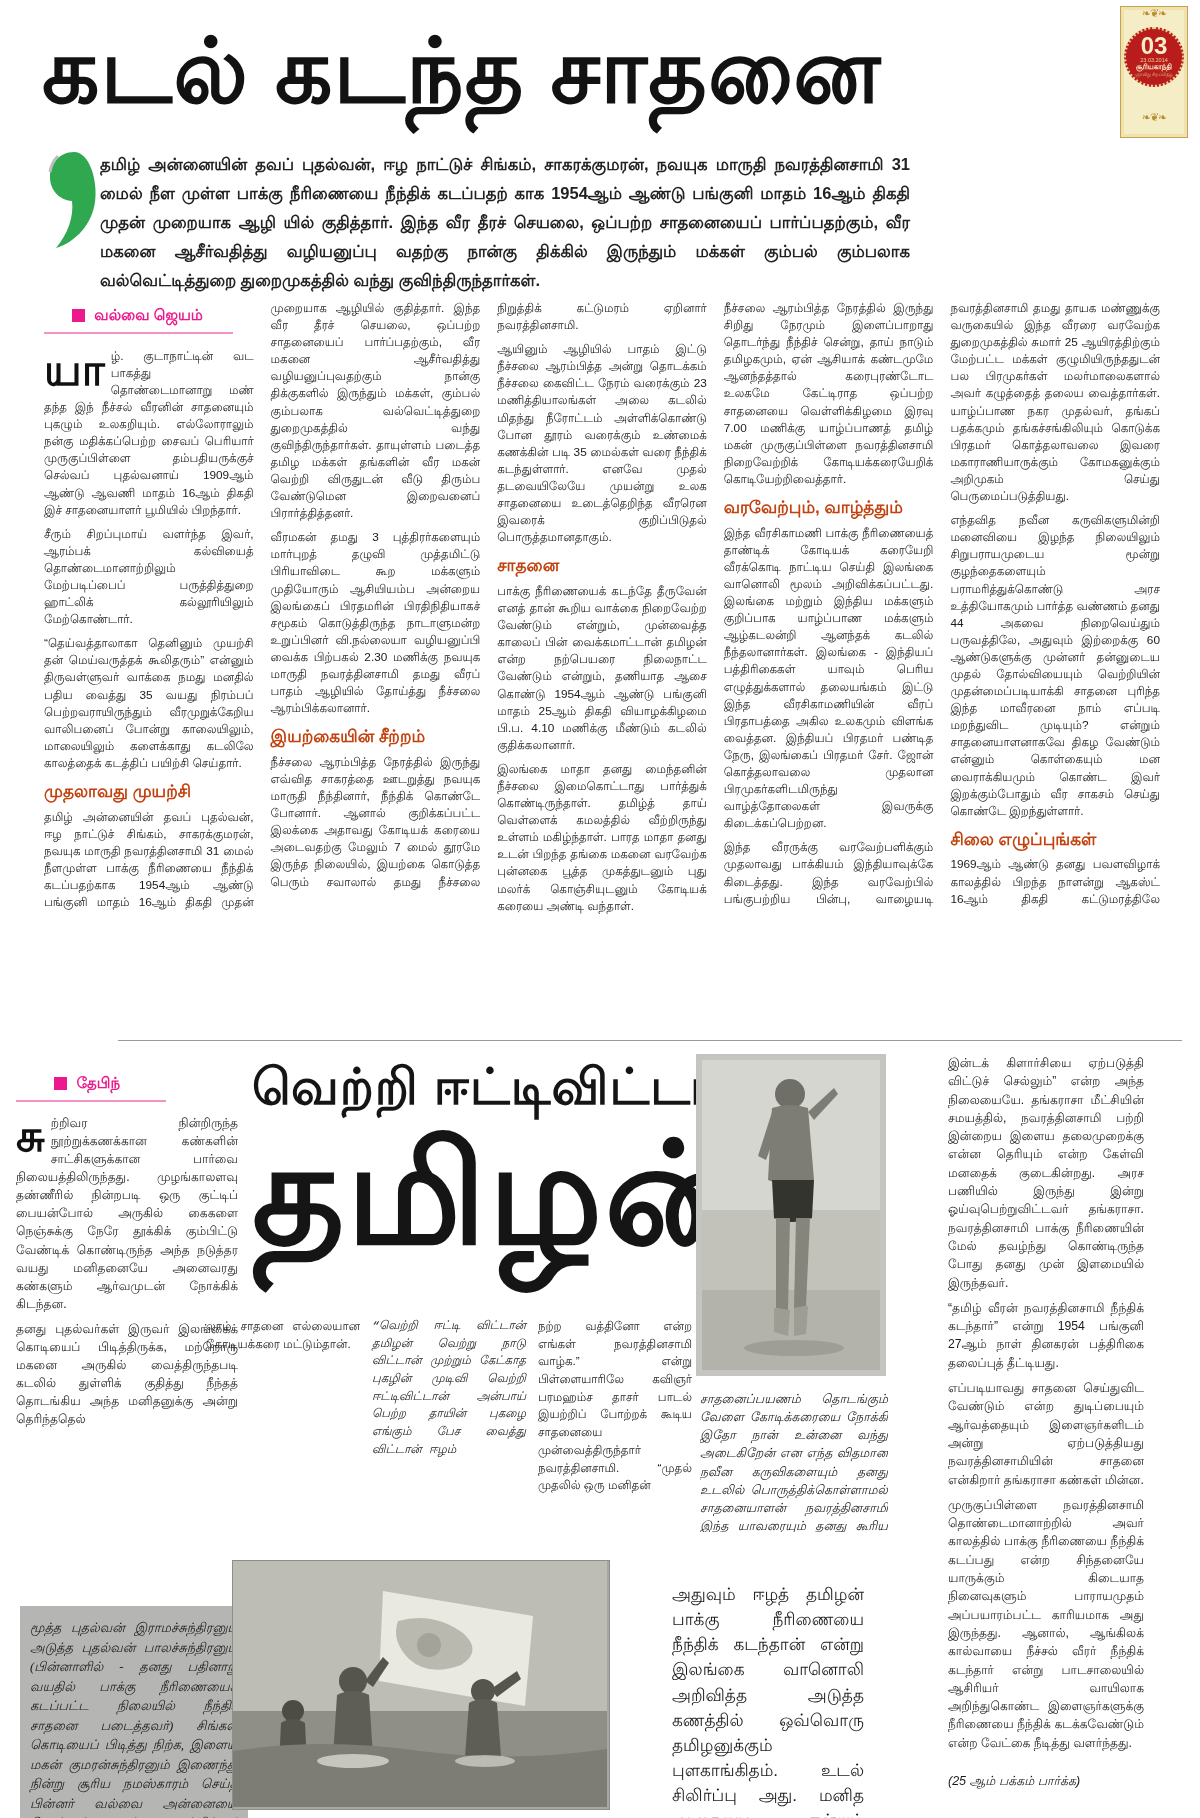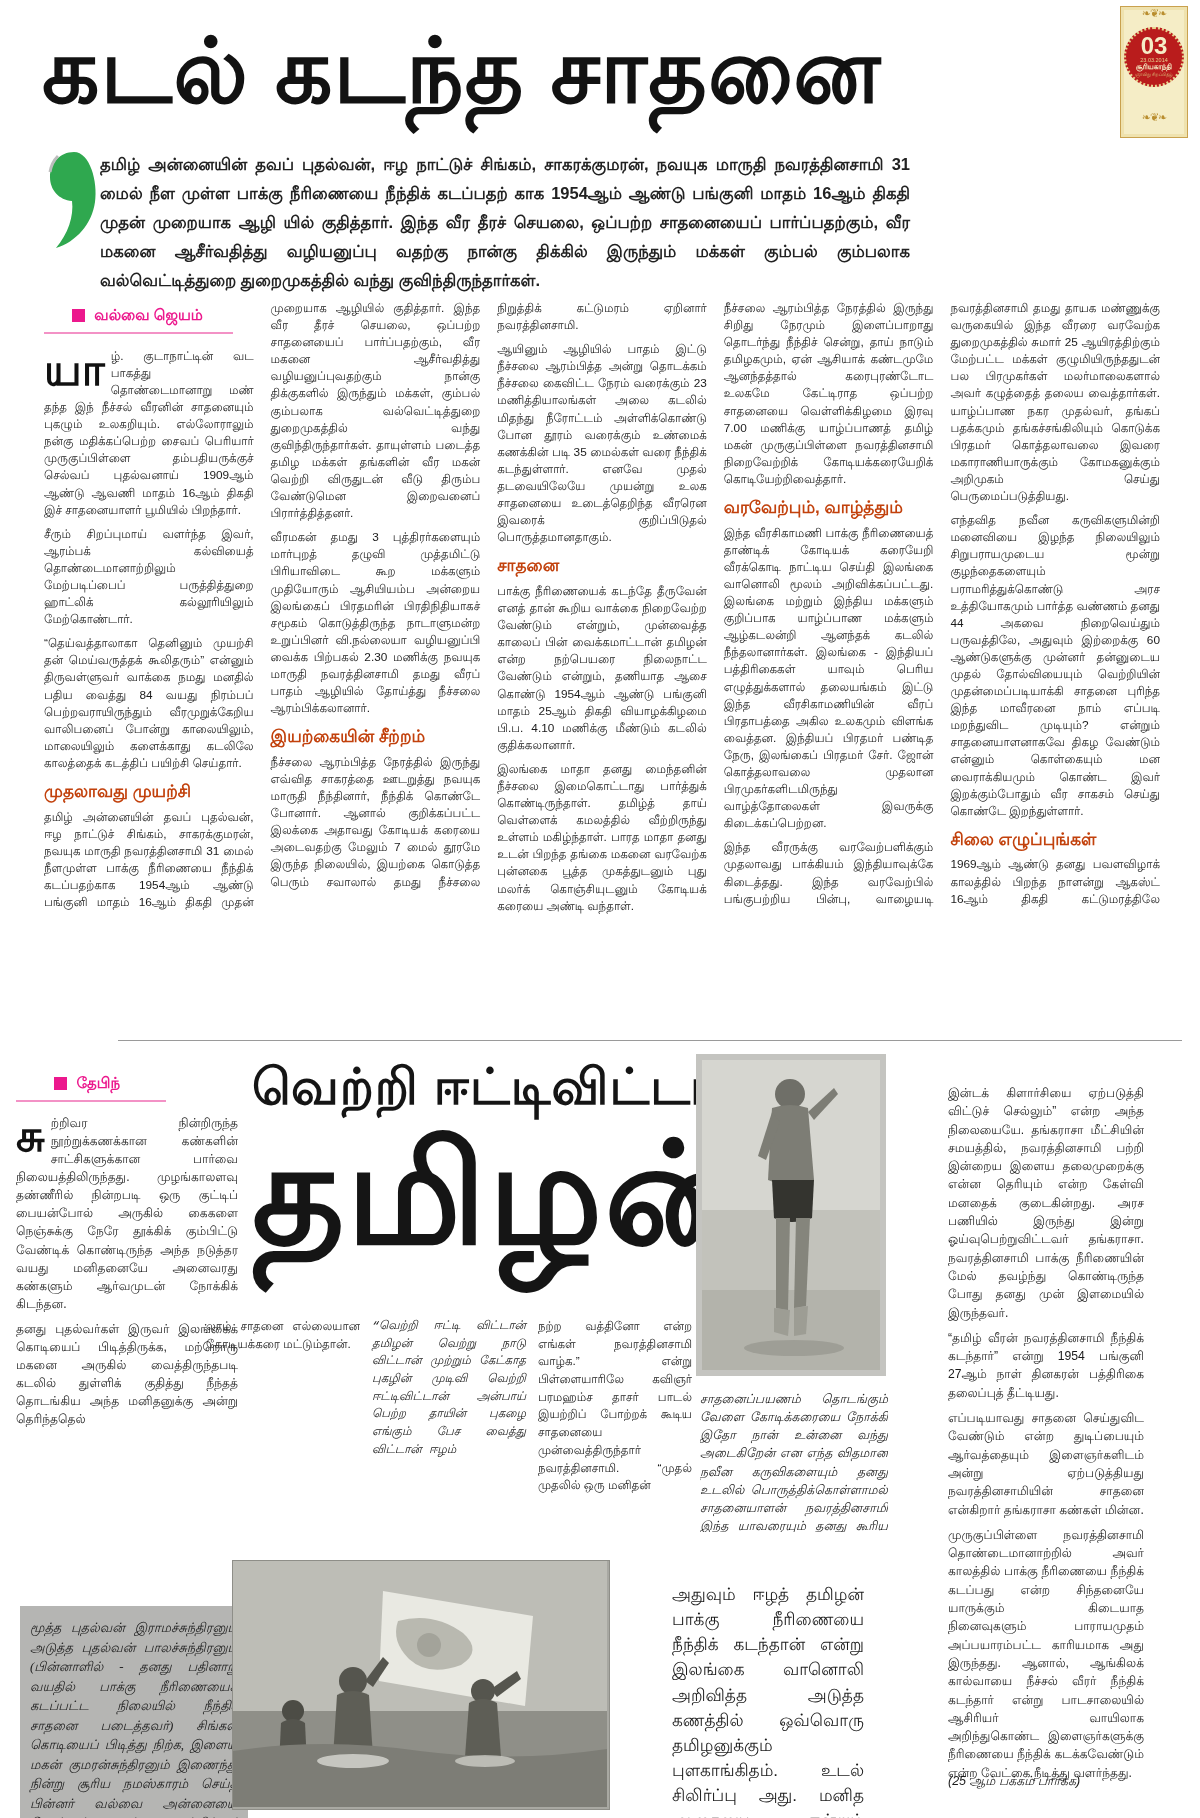--- a/index.html
+++ b/index.html
@@ -56,21 +56,21 @@
   .minis .mc{flex:1;}
   .minis .poem{font-family:Liberation Mono, monospace;font-style:italic;}
   .photo1{position:absolute;left:696px;top:1054px;width:190px;height:322px;background:#cfcfca;
           border:6px solid #c4c4c0;box-sizing:border-box;}
   .cap1{position:absolute;left:700px;top:1390px;width:188px;height:142px;overflow:hidden;
         font-family:"Liberation Serif",serif;font-style:italic;font-size:12.5px;line-height:1.45;text-align:justify;}
   .midpara{position:absolute;left:672px;top:1545px;width:192px;height:262px;overflow:hidden;
            font-size:17px;line-height:1.48;text-align:justify;margin-top:37px;}
   .photo2{position:absolute;left:232px;top:1560px;width:376px;height:248px;background:#a8a8a2;
           border:1px solid #8e8e88;}
-  .a2-right{position:absolute;left:948px;top:1084px;width:196px;height:712px;overflow:hidden;
+  .a2-right{position:absolute;left:948px;top:1054px;width:196px;height:712px;overflow:hidden;
             font-size:12.2px;line-height:1.5;text-align:justify;}
   .a2-right p{margin:0 0 7px 0;}
   .cont{position:absolute;left:948px;top:1774px;width:196px;font-size:12.5px;font-weight:normal;
         font-style:italic;}
   svg{display:block;}
 </style>
 </head>
 <body>
 
 <div class="page">
@@ -97,21 +97,21 @@
 
   <div class="lede">தமிழ் அன்னையின் தவப் புதல்வன், ஈழ நாட்டுச் சிங்கம், சாகரக்குமரன், நவயுக மாருதி நவரத்தினசாமி 31 மைல் நீள முள்ள பாக்கு நீரிணையை நீந்திக் கடப்பதற் காக 1954ஆம் ஆண்டு பங்குனி மாதம் 16ஆம் திகதி முதன் முறையாக ஆழி யில் குதித்தார். இந்த வீர தீரச் செயலை, ஒப்பற்ற சாதனையைப் பார்ப்பதற்கும், வீர மகனை ஆசீர்வதித்து வழியனுப்பு வதற்கு நான்கு திக்கில் இருந்தும் மக்கள் கும்பல் கும்பலாக வல்வெட்டித்துறை துறைமுகத்தில் வந்து குவிந்திருந்தார்கள்.</div>
 
   <div class="art1">
     <div class="kicker">
       <span class="sq"></span>
       <span class="kt">வல்வை ஜெயம்</span>
     </div>
     <p><span class="dropcap">யா</span><span>ழ். குடாநாட்டின் வட பாகத்து தொண்டைமானாறு மண் தந்த இந் நீச்சல் வீரனின் சாதனையும் புகழும் உலகறியும். எல்லோராலும் நன்கு மதிக்கப்பெற்ற சைவப் பெரியார் முருகுப்பிள்ளை தம்பதியருக்குச் செல்வப் புதல்வனாய் 1909ஆம் ஆண்டு ஆவணி மாதம் 16ஆம் திகதி இச் சாதனையாளர் பூமியில் பிறந்தார்.</span></p>
     <p>சீரும் சிறப்புமாய் வளர்ந்த இவர், ஆரம்பக் கல்வியைத் தொண்டைமானாற்றிலும் மேற்படிப்பைப் பருத்தித்துறை ஹாட்லிக் கல்லூரியிலும் மேற்கொண்டார்.</p>
-    <p>“தெய்வத்தாலாகா தெனினும் முயற்சி தன் மெய்வருத்தக் கூலிதரும்” என்னும் திருவள்ளுவர் வாக்கை நமது மனதில் பதிய வைத்து 84 வயது நிரம்பப் பெற்றவராயிருந்தும் வீரமுறுக்கேறிய வாலிபனைப் போன்று காலையிலும், மாலையிலும் களைக்காது கடலிலே காலத்தைக் கடத்திப் பயிற்சி செய்தார்.</p>
+    <p>“தெய்வத்தாலாகா தெனினும் முயற்சி தன் மெய்வருத்தக் கூலிதரும்” என்னும் திருவள்ளுவர் வாக்கை நமது மனதில் பதிய வைத்து 35 வயது நிரம்பப் பெற்றவராயிருந்தும் வீரமுறுக்கேறிய வாலிபனைப் போன்று காலையிலும், மாலையிலும் களைக்காது கடலிலே காலத்தைக் கடத்திப் பயிற்சி செய்தார்.</p>
     <h3>முதலாவது முயற்சி</h3>
     <p>தமிழ் அன்னையின் தவப் புதல்வன், ஈழ நாட்டுச் சிங்கம், சாகரக்குமரன், நவயுக மாருதி நவரத்தினசாமி 31 மைல் நீளமுள்ள பாக்கு நீரிணையை நீந்திக் கடப்பதற்காக 1954ஆம் ஆண்டு பங்குனி மாதம் 16ஆம் திகதி முதன் முறையாக ஆழியில் குதித்தார். இந்த வீர தீரச் செயலை, ஒப்பற்ற சாதனையைப் பார்ப்பதற்கும், வீர மகனை ஆசீர்வதித்து வழியனுப்புவதற்கும் நான்கு திக்குகளில் இருந்தும் மக்கள், கும்பல் கும்பலாக வல்வெட்டித்துறை துறைமுகத்தில் வந்து குவிந்திருந்தார்கள். தாயுள்ளம் படைத்த தமிழ மக்கள் தங்களின் வீர மகன் வெற்றி விருதுடன் வீடு திரும்ப வேண்டுமென இறைவனைப் பிரார்த்தித்தனர்.</p>
     <p>வீரமகன் தமது 3 புத்திரர்களையும் மார்புறத் தழுவி முத்தமிட்டு பிரியாவிடை கூற மக்களும் முதியோரும் ஆசியியம்ப அன்றைய இலங்கைப் பிரதமரின் பிரதிநிதியாகச் சமூகம் கொடுத்திருந்த நாடாளுமன்ற உறுப்பினர் வி.நல்லையா வழியனுப்பி வைக்க பிற்பகல் 2.30 மணிக்கு நவயுக மாருதி நவரத்தினசாமி தமது வீரப் பாதம் ஆழியில் தோய்த்து நீச்சலை ஆரம்பிக்கலானார்.</p>
     <h3>இயற்கையின் சீற்றம்</h3>
     <p>நீச்சலை ஆரம்பித்த நேரத்தில் இருந்து எவ்வித சாகரத்தை ஊடறுத்து நவயுக மாருதி நீந்தினார், நீந்திக் கொண்டே போனார். ஆனால் குறிக்கப்பட்ட இலக்கை அதாவது கோடியக் கரையை அடைவதற்கு மேலும் 7 மைல் தூரமே இருந்த நிலையில், இயற்கை கொடுத்த பெரும் சவாலால் தமது நீச்சலை நிறுத்திக் கட்டுமரம் ஏறினார் நவரத்தினசாமி.</p>
     <p>ஆயினும் ஆழியில் பாதம் இட்டு நீச்சலை ஆரம்பித்த அன்று தொடக்கம் நீச்சலை கைவிட்ட நேரம் வரைக்கும் 23 மணித்தியாலங்கள் அலை கடலில் மிதந்து நீரோட்டம் அள்ளிக்கொண்டு போன தூரம் வரைக்கும் உண்மைக் கணக்கின் படி 35 மைல்கள் வரை நீந்திக் கடந்துள்ளார். எனவே முதல் தடவையிலேயே முயன்று உலக சாதனையை உடைத்தெறிந்த வீரரென இவரைக் குறிப்பிடுதல் பொருத்தமானதாகும்.</p>
     <h3>சாதனை</h3>
     <p>பாக்கு நீரிணையைக் கடந்தே தீருவேன் எனத் தான் கூறிய வாக்கை நிறைவேற்ற வேண்டும் என்றும், முன்வைத்த காலைப் பின் வைக்கமாட்டான் தமிழன் என்ற நற்பெயரை நிலைநாட்ட வேண்டும் என்றும், தணியாத ஆசை கொண்டு 1954ஆம் ஆண்டு பங்குனி மாதம் 25ஆம் திகதி வியாழக்கிழமை பி.ப. 4.10 மணிக்கு மீண்டும் கடலில் குதிக்கலானார்.</p>
     <p>இலங்கை மாதா தனது மைந்தனின் நீச்சலை இமைகொட்டாது பார்த்துக் கொண்டிருந்தாள். தமிழ்த் தாய் வெள்ளைக் கமலத்தில் வீற்றிருந்து உள்ளம் மகிழ்ந்தாள். பாரத மாதா தனது உடன் பிறந்த தங்கை மகனை வரவேற்க புன்னகை பூத்த முகத்துடனும் புது மலர்க் கொஞ்சியுடனும் கோடியக் கரையை அண்டி வந்தாள்.</p>
     <p>நீச்சலை ஆரம்பித்த நேரத்தில் இருந்து சிறிது நேரமும் இளைப்பாறாது தொடர்ந்து நீந்திச் சென்று, தாய் நாடும் தமிழகமும், ஏன் ஆசியாக் கண்டமுமே ஆனந்தத்தால் கரைபுரண்டோட உலகமே கேட்டிராத ஒப்பற்ற சாதனையை வெள்ளிக்கிழமை இரவு 7.00 மணிக்கு யாழ்ப்பாணத் தமிழ் மகன் முருகுப்பிள்ளை நவரத்தினசாமி நிறைவேற்றிக் கோடியக்கரையேறிக் கொடியேற்றிவைத்தார்.</p>

